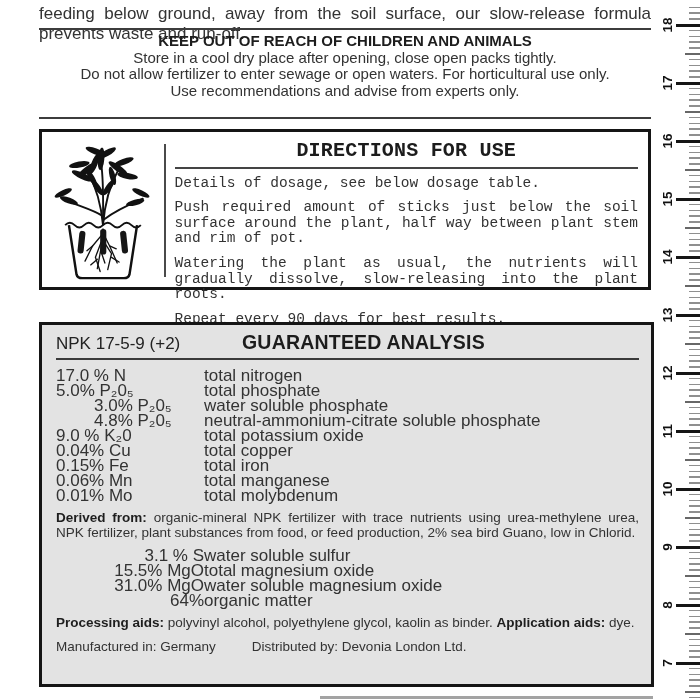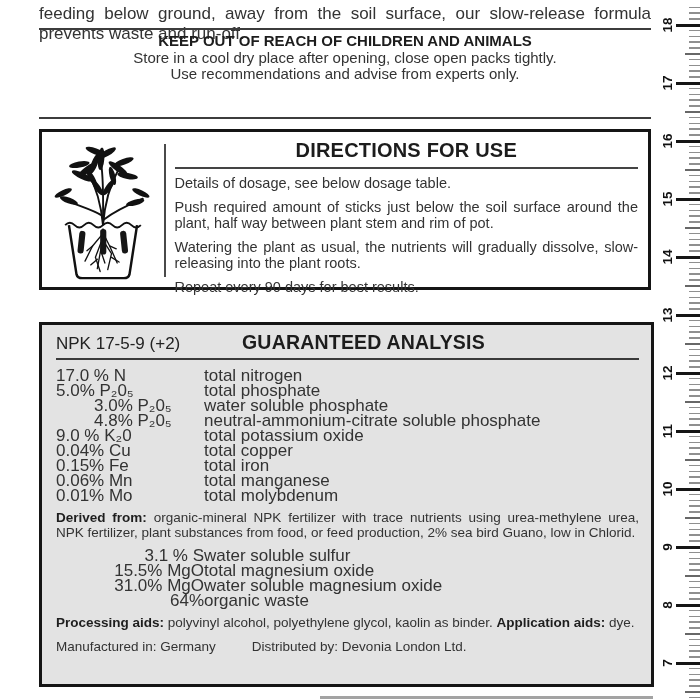--- a/index.html
+++ b/index.html
@@ -17,21 +17,21 @@
   .rule2{top:117px;}
   
   .caution{
     position:absolute;left:39px;width:612px;top:33px;text-align:center;
     font-size:15px;line-height:16.6px;color:#333;
   }
   .caution b{color:#1d1d1d;}
   
   .dir-box{
     position:absolute;left:39px;top:129px;width:612px;height:161px;box-sizing:border-box;
-    border:3px solid #151515;background:#fff;display:flex;
+    border:3px solid #151515;background:#fff;display:flex;font-family:Liberation Mono, monospace;
   }
   .illus{width:122px;flex-shrink:0;display:flex;align-items:center;justify-content:center;}
   .v-divider{width:1.5px;background:#4a4a4a;margin:12px 0 10px;}
   .dir-text{flex:1;padding:3px 10px 0 9px;}
   .dir-title{font-size:20px;font-weight:bold;color:#1c1c1c;text-align:center;margin-top:4px;letter-spacing:.2px;}
   .dir-hr{height:1.6px;background:#444;margin:5px 0 7px;}
   .dir-text p{font-size:14.5px;line-height:15.8px;margin:0 0 8.5px;color:#333;text-align:justify;}
   .dir-text p.no-j{text-align:left;}
   
   .ana-box{
@@ -70,20 +70,21 @@
 
 <div class="page">
 
   <p class="top-par">feeding below ground, away from the soil surface, our slow-release formula prevents waste and run-off.</p>
 
   <div class="hrule rule1"></div>
 
   <div class="caution">
     <div><b>KEEP OUT OF REACH OF CHILDREN AND ANIMALS</b></div>
     <div>Store in a cool dry place after opening, close open packs tightly.</div>
+    <div>Do not allow fertilizer to enter sewage or open waters. For horticultural use only.</div>
     <div>Use recommendations and advise from experts only.</div>
   </div>
 
   <div class="hrule rule2"></div>
 
   <div class="dir-box">
     <div class="illus">
       <svg width="106" height="148" viewBox="0 0 112 152">
 
         <g fill="none" stroke="#111" stroke-width="2" stroke-linecap="round">
@@ -206,21 +207,21 @@
         <div class="row">
           <span class="val">15.5% MgO</span>
           <span class="desc">total magnesium oxide</span>
         </div>
         <div class="row">
           <span class="val">31.0% MgO</span>
           <span class="desc">water soluble magnesium oxide</span>
         </div>
         <div class="row">
           <span class="val">64%</span>
-          <span class="desc">organic waste</span>
+          <span class="desc">organic matter</span>
         </div>
     </div>
 
     <p class="par"><b>Processing aids:</b><span> polyvinyl alcohol, polyethylene glycol, kaolin as binder. </span><b>Application aids:</b><span> dye.</span></p>
 
     <div class="ana-footer">
       <span>Manufactured in: Germany</span>
       <span class="dist">Distributed by: Devonia London Ltd.</span>
     </div>
   </div>

